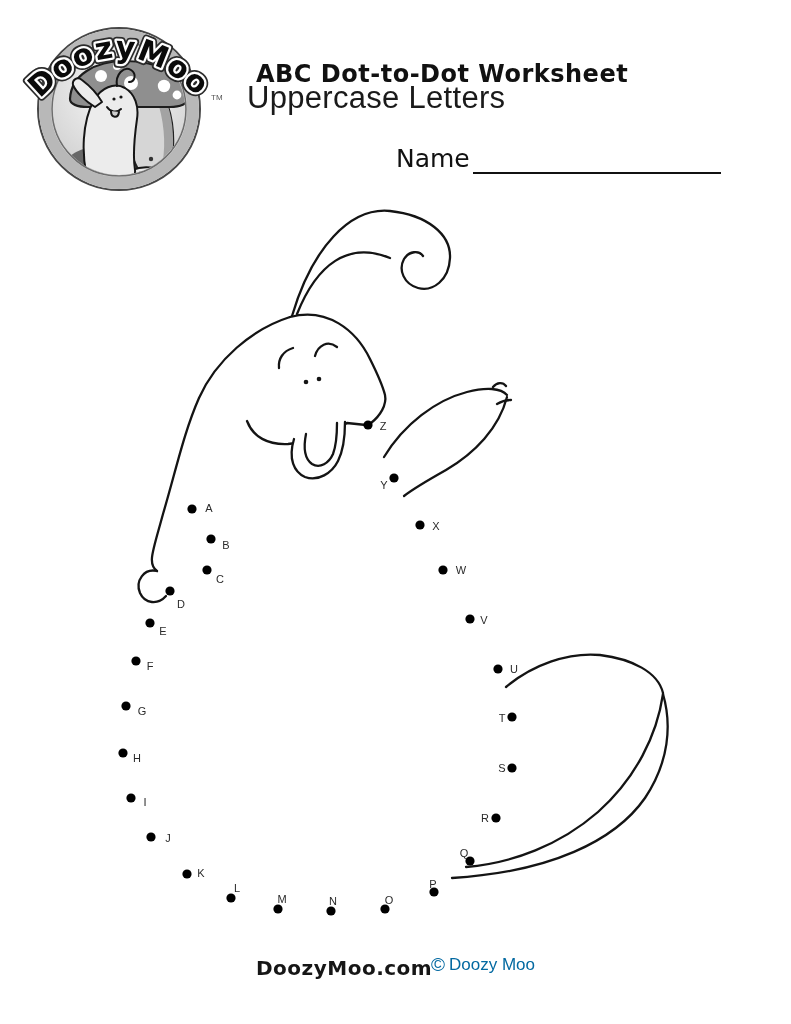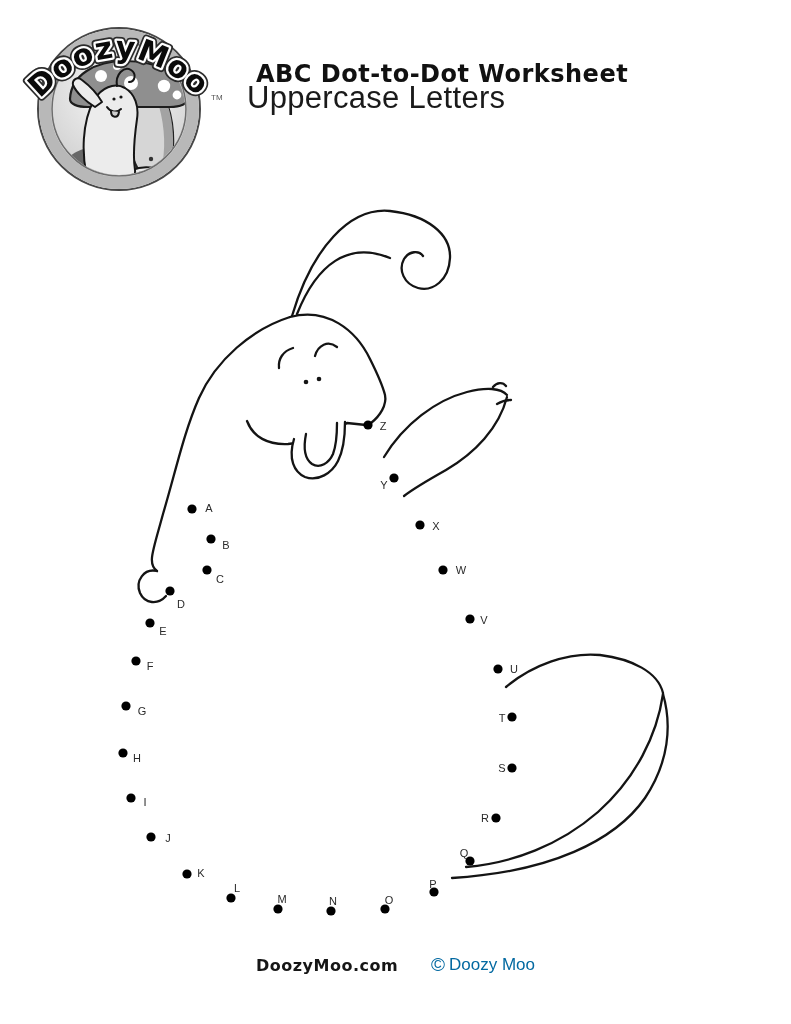--- a/index.html
+++ b/index.html
@@ -27,21 +27,21 @@
   .name-label{
     position:absolute;left:0;top:0;
     font-size:25px;color:#111;font-weight:500;
   }
   .name-line{
     position:absolute;left:77px;top:28px;width:248px;height:0;
     border-bottom:2px solid #111;
   }
   .footer-site{
     left:256px;top:956px;
-    font-size:16px;font-weight:bold;color:#161616;
+    font-size:20px;font-weight:bold;color:#161616;
     letter-spacing:0.5px;
   }
   .footer-copy{
     left:431px;top:926px;
     font-family:"Liberation Sans",sans-serif;
     font-size:17px;color:#0369a1;margin-top:28px;
   }
   .footer-copy .c-symbol{font-size:19px;vertical-align:-1px;margin-right:4px;}
   svg{display:block;}
   .art{stroke:#141414;stroke-width:2.3;fill:none;stroke-linecap:round;stroke-linejoin:round;}
@@ -118,20 +118,24 @@
     </text>
     <text class="logo-text fill">
       <textPath href="#logoArc" startOffset="50%" text-anchor="middle">DoozyMoo</textPath>
     </text>
     <text class="tm" x="211" y="100">TM</text>
   </svg>
 
   <div class="abs title">ABC Dot-to-Dot Worksheet</div>
   <div class="abs subtitle">Uppercase Letters</div>
 
+  <div class="abs name-row">
+    <div class="name-label">Name</div>
+    <div class="name-line"></div>
+  </div>
 
   <svg class="abs" style="left:0;top:0" width="791" height="1024" viewBox="0 0 791 1024">
 
     <g>
 
       <path class="art" d="M292,316 C312,248 350,207 390,211 C427,215 451,234 450,258 C449,280 433,292 418,288 C404,284 398,270 404,259 C409,251 419,250 423,256"></path>
       <path class="art" d="M297,314 C317,264 348,241 390,258"></path>
 
       <path class="art" d="M290,317 C252,329 216,360 199,398 C184,432 176,470 163,514 C153,551 147,564 157,571"></path>
       <path class="art" d="M157,571 C144,568 135,581 140,593 C145,604 158,605 166,596"></path>

